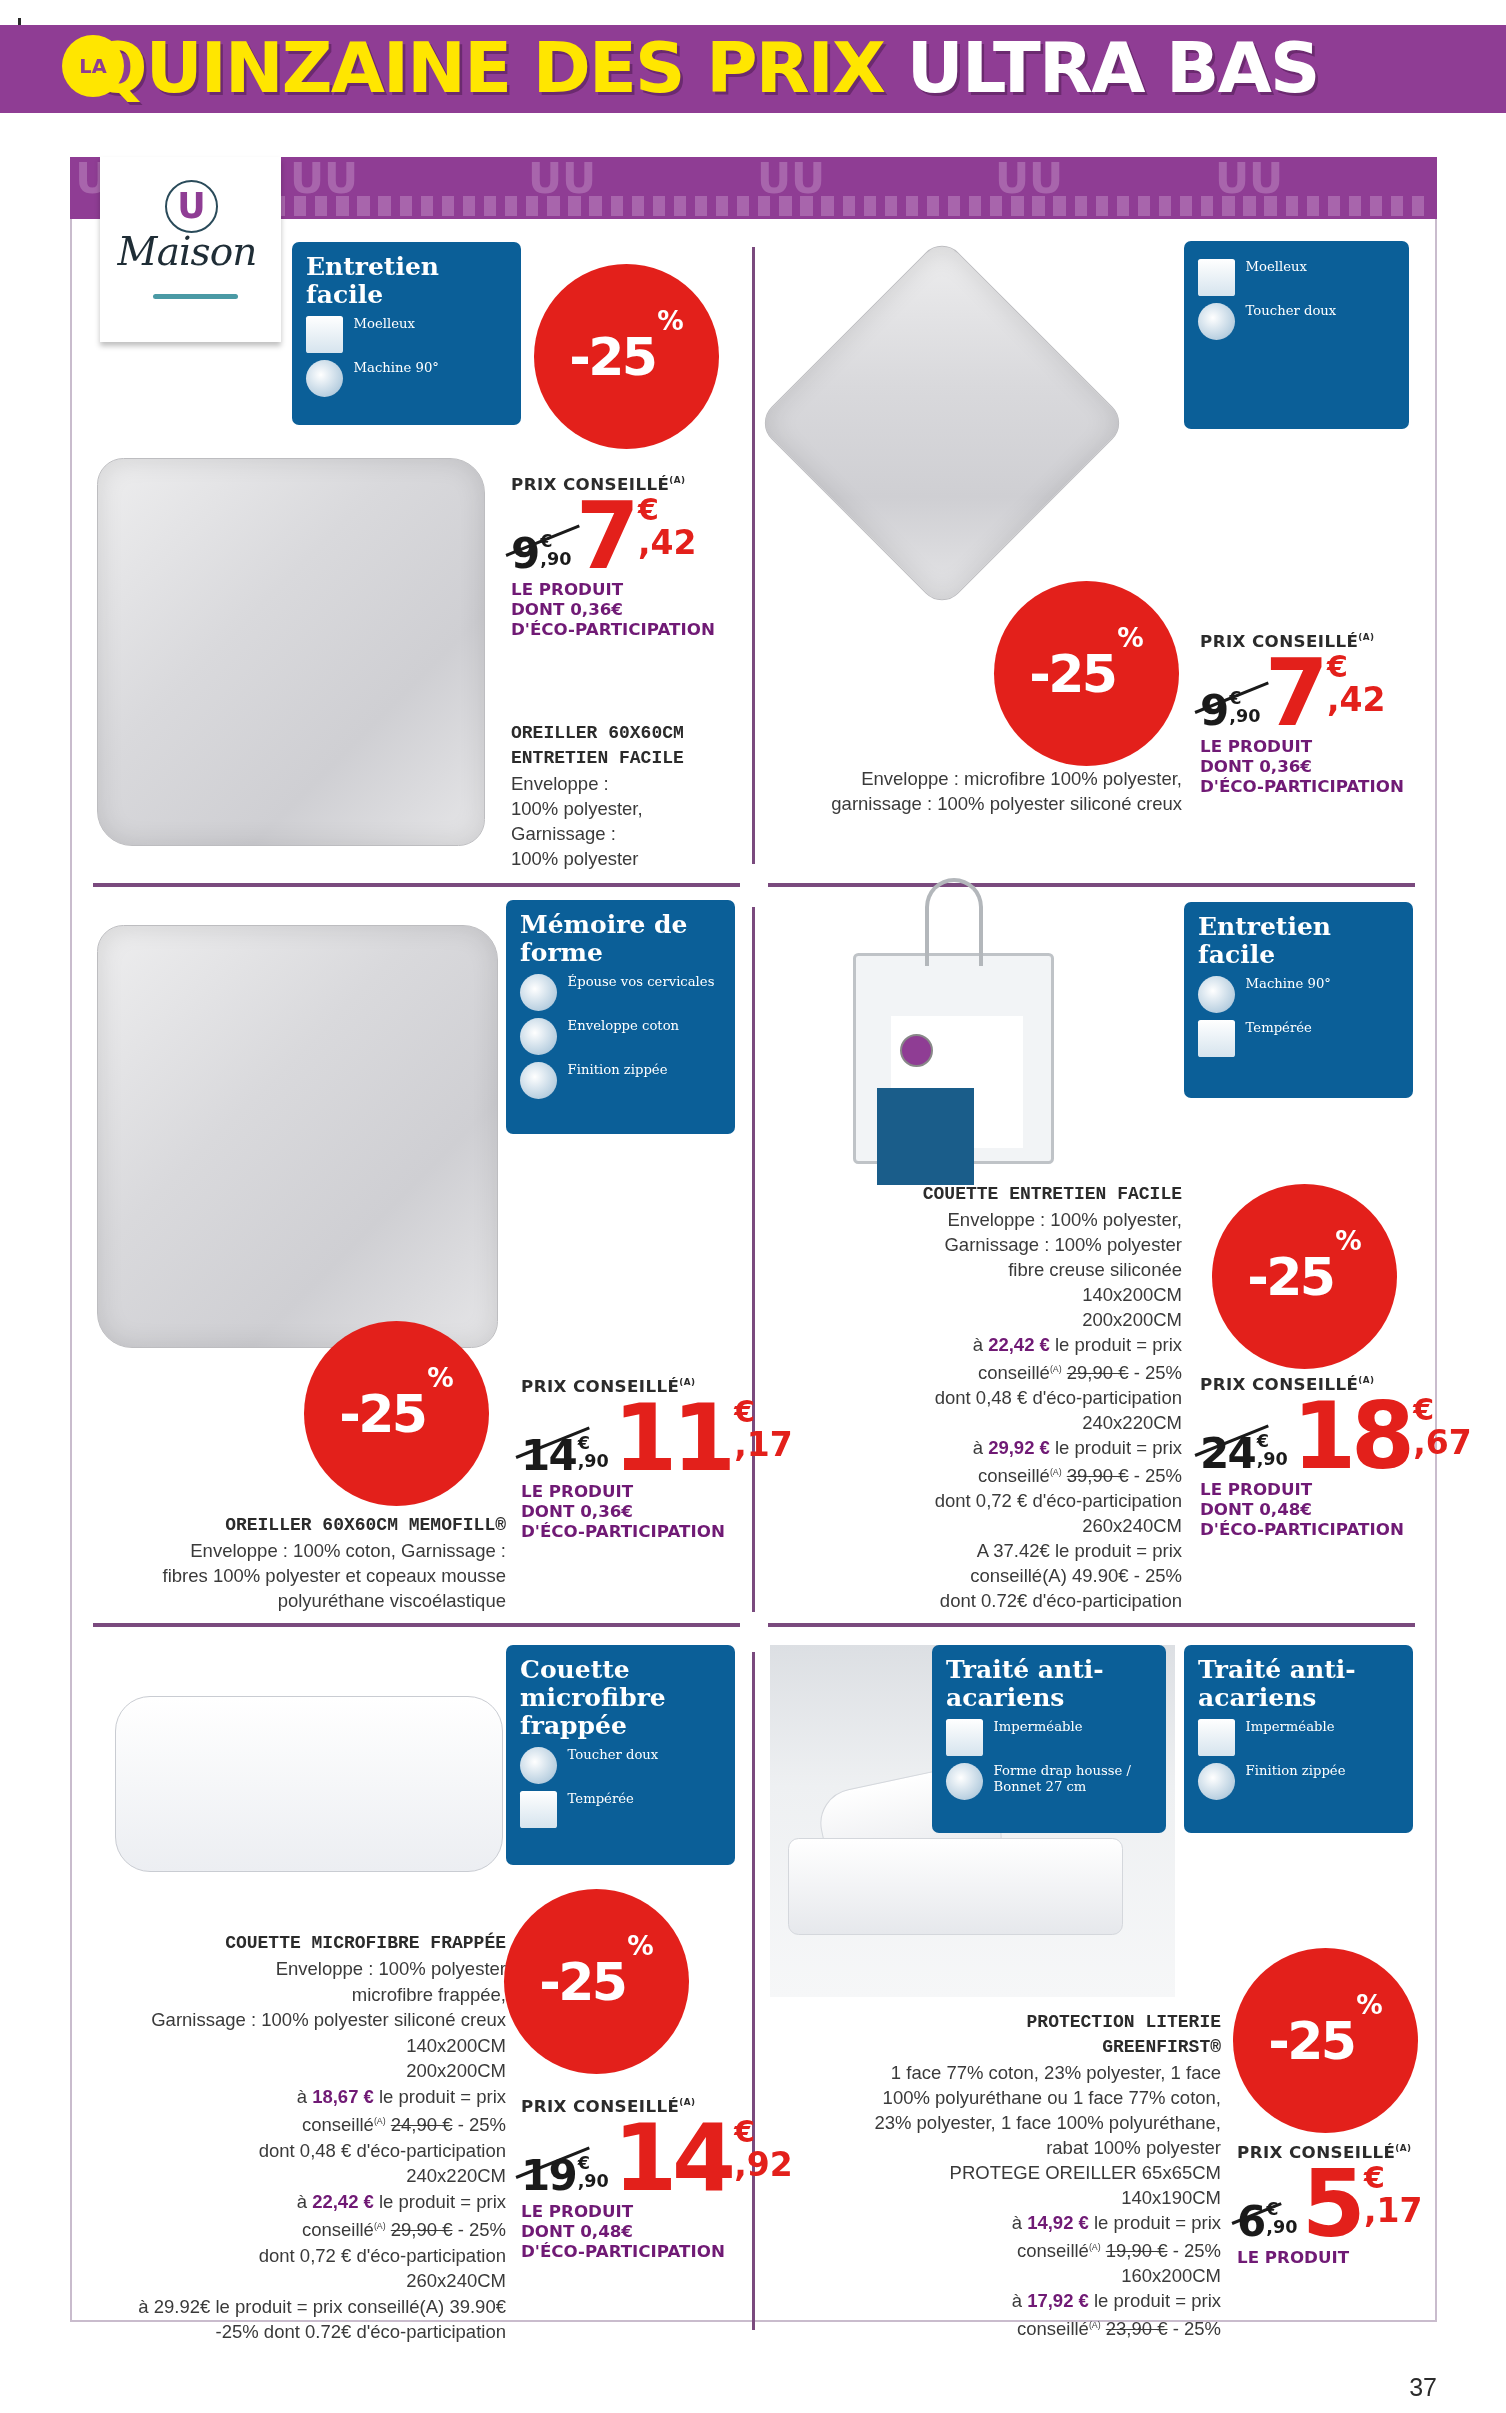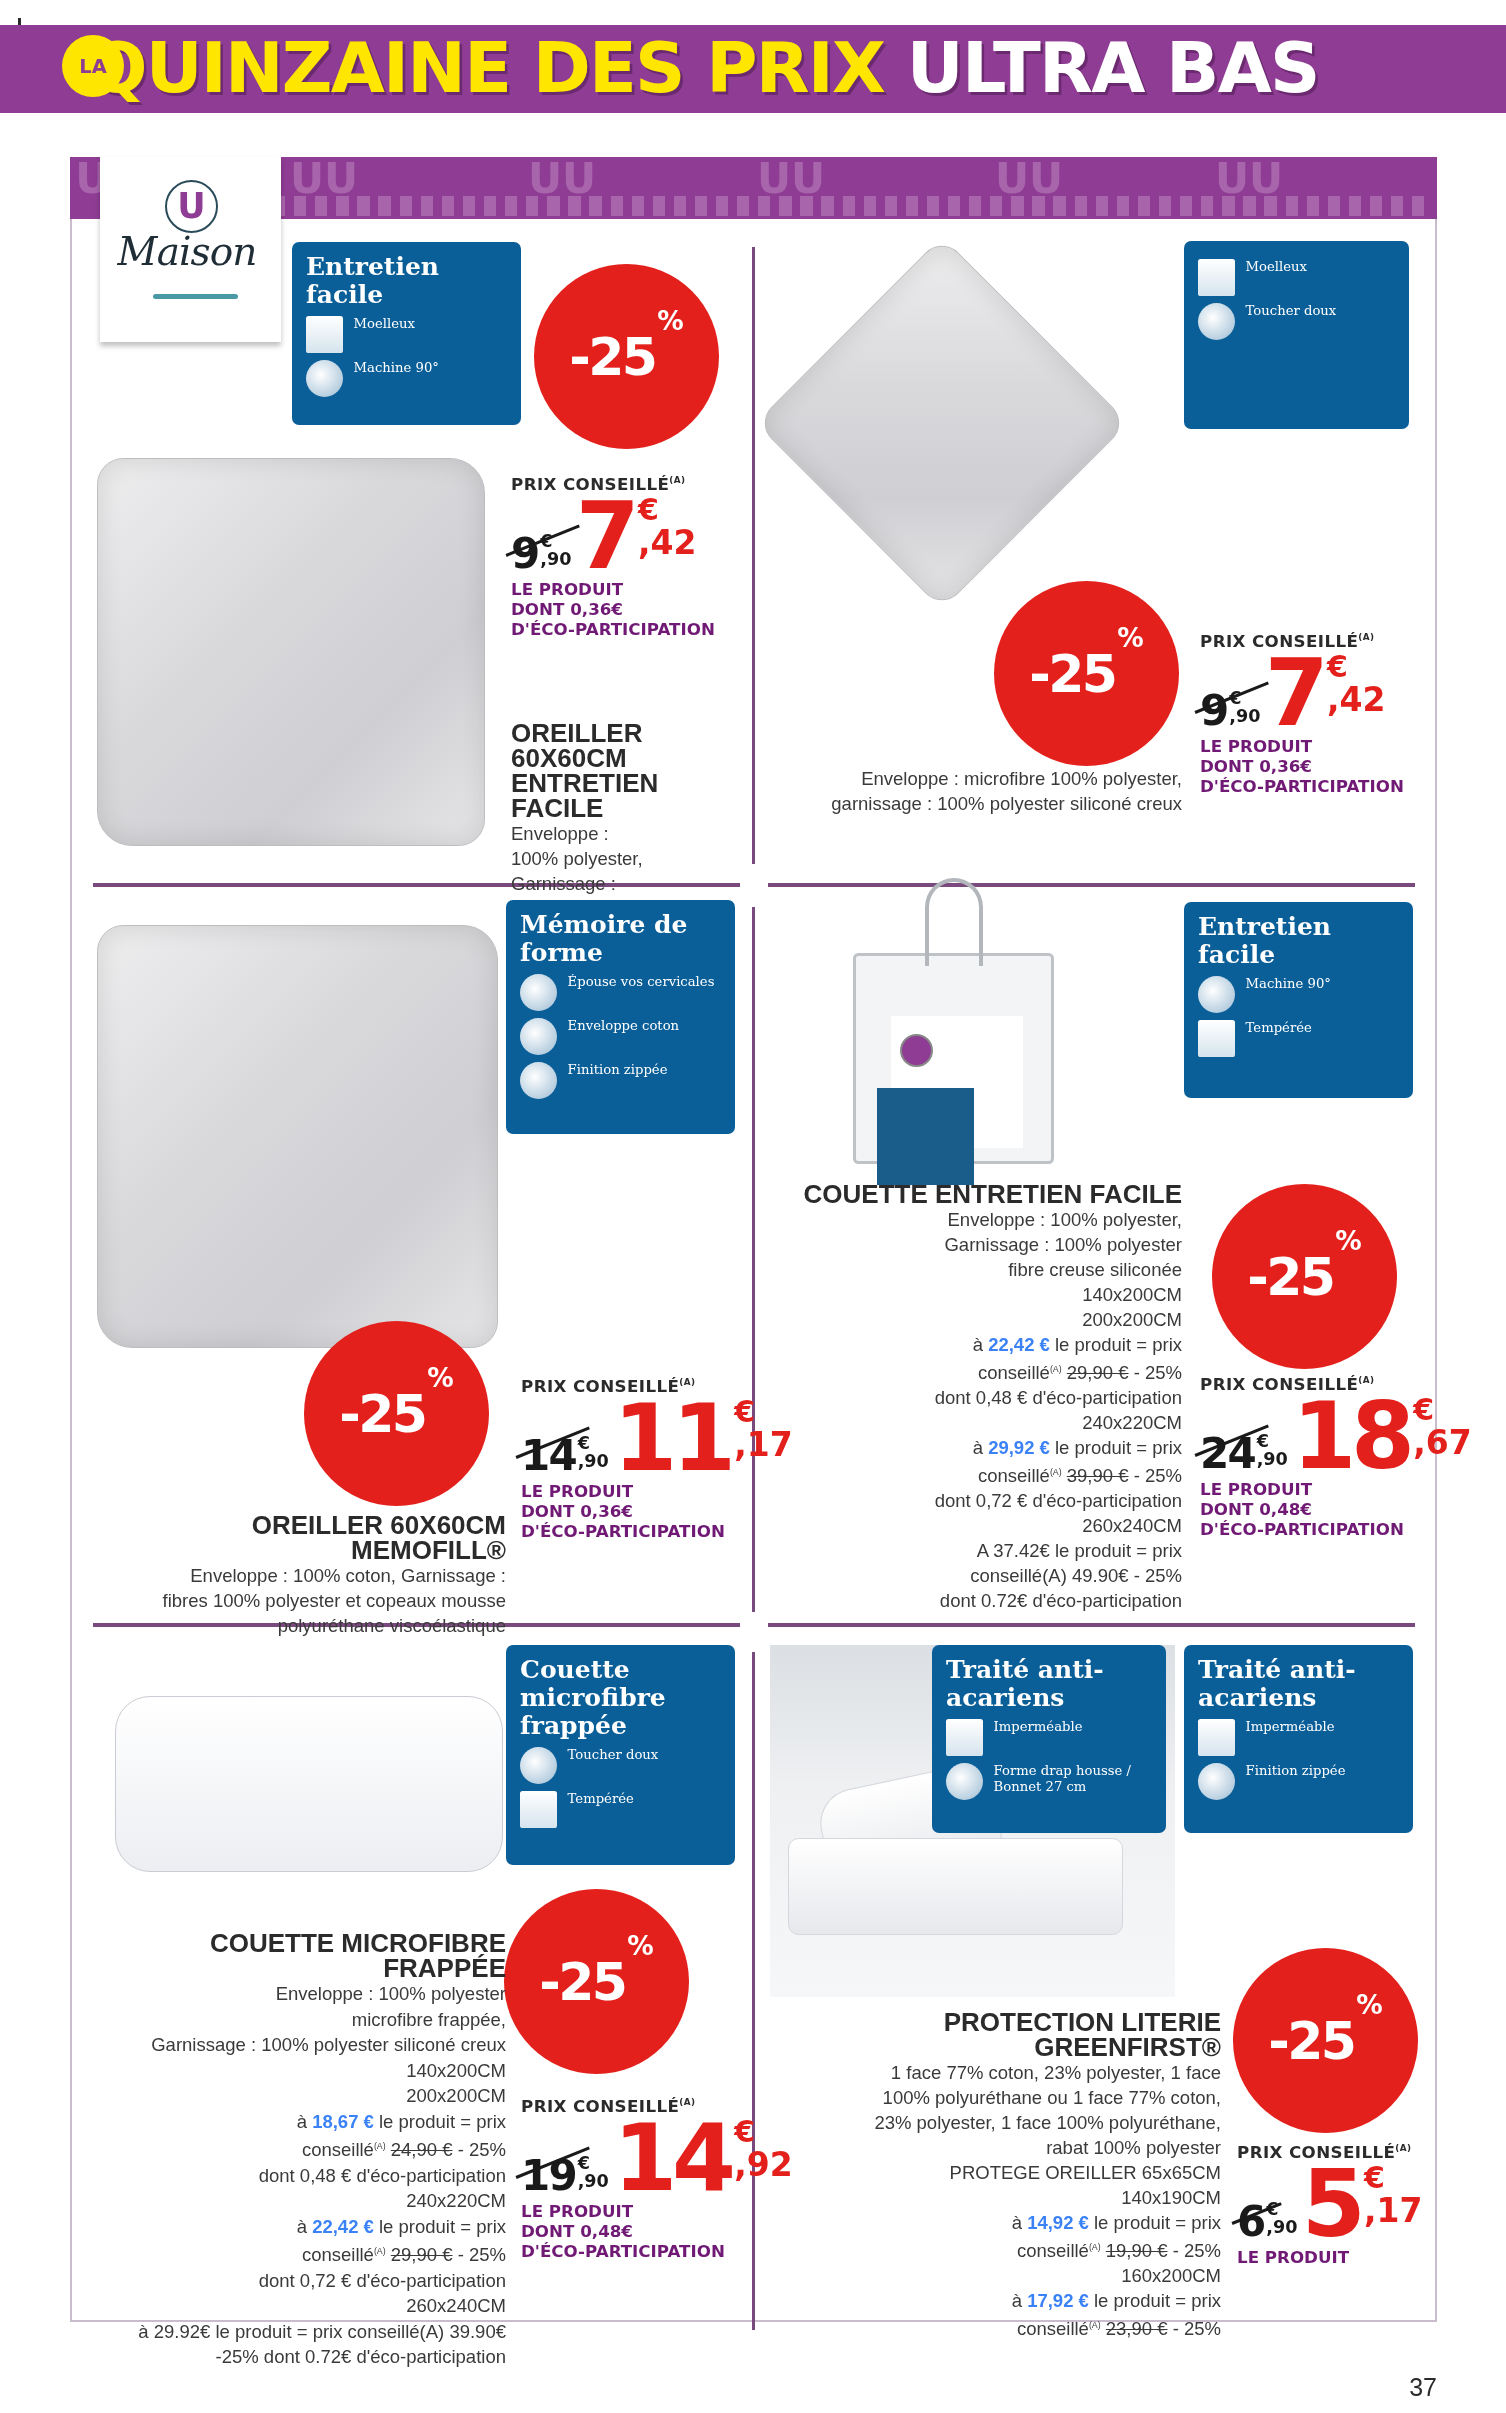--- a/index.html
+++ b/index.html
@@ -55,22 +55,22 @@
   .price .new { display:inline-flex; align-items:flex-start; color: #e3201b; font-weight: bold; }
   .price .new .ni { font-size: 92px; line-height: 85px; letter-spacing: -5.3px; }
   .price .new .nd { display:flex; flex-direction:column; margin-left: 3.5px; }
   .price .new .ne { font-size: 30px; line-height: 32px; }
   .price .new .nc { font-size: 33px; line-height: 33px; }
   .price .red-lines { color: #701a75; font-weight: bold; font-size: 16.7px; line-height: 20px; white-space: nowrap; }
 
   
   .ptext { position:absolute; font-family: "Liberation Sans", sans-serif; color: #3a3a3a; font-size: 18.5px; line-height: 25px; }
   .ptext.right { text-align: right; }
-  .ptext .pname { font-family: Liberation Sans, sans-serif; font-weight: bold; font-size: 26px; line-height: 25px; color: #2b2b2b; }
-  .ptext b { color: #3b82f6; }
+  .ptext .pname { font-family: Liberation Mono, monospace; font-weight: bold; font-size: 18px; line-height: 25px; color: #2b2b2b; }
+  .ptext b { color: #701a75; }
   .ptext s { text-decoration: line-through; }
 
   
   .pillow { position:absolute; background: linear-gradient(135deg, #eeeeef 0%, #d9d9dc 40%, #cfcfd3 70%, #e6e6e8 100%); border: 1.8px solid #bdbdc0; border-radius: 26.4px 35px 26.4px 35px; box-shadow: inset 0 0 26.4px rgba(0,0,0,0.12); }
   .pillow.diamond { transform: rotate(45deg); border-radius: 23px; }
   .bag { position:absolute; background: #f2f4f6; border: 3.5px solid #bfc3c7; border-radius: 5.3px; }
   .bag .handle { position:absolute; left: 69px; top: -78px; width: 58px; height: 88px; border: 4.4px solid #b3b7bb; border-bottom: none; border-radius: 32px 32px 0 0; }
   .bag .inner { position:absolute; left: 35px; top: 60px; width: 132px; height: 132px; background: #ffffff; }
   .bag .blue { position:absolute; left: 21px; top: 132px; width: 97px; height: 97px; background: #1a5d8a; }
   .bag .ucircle { position:absolute; left: 44px; top: 78px; width: 33px; height: 33px; border-radius: 50%; border: 2.6px solid #888; background: #8f3d94; }

